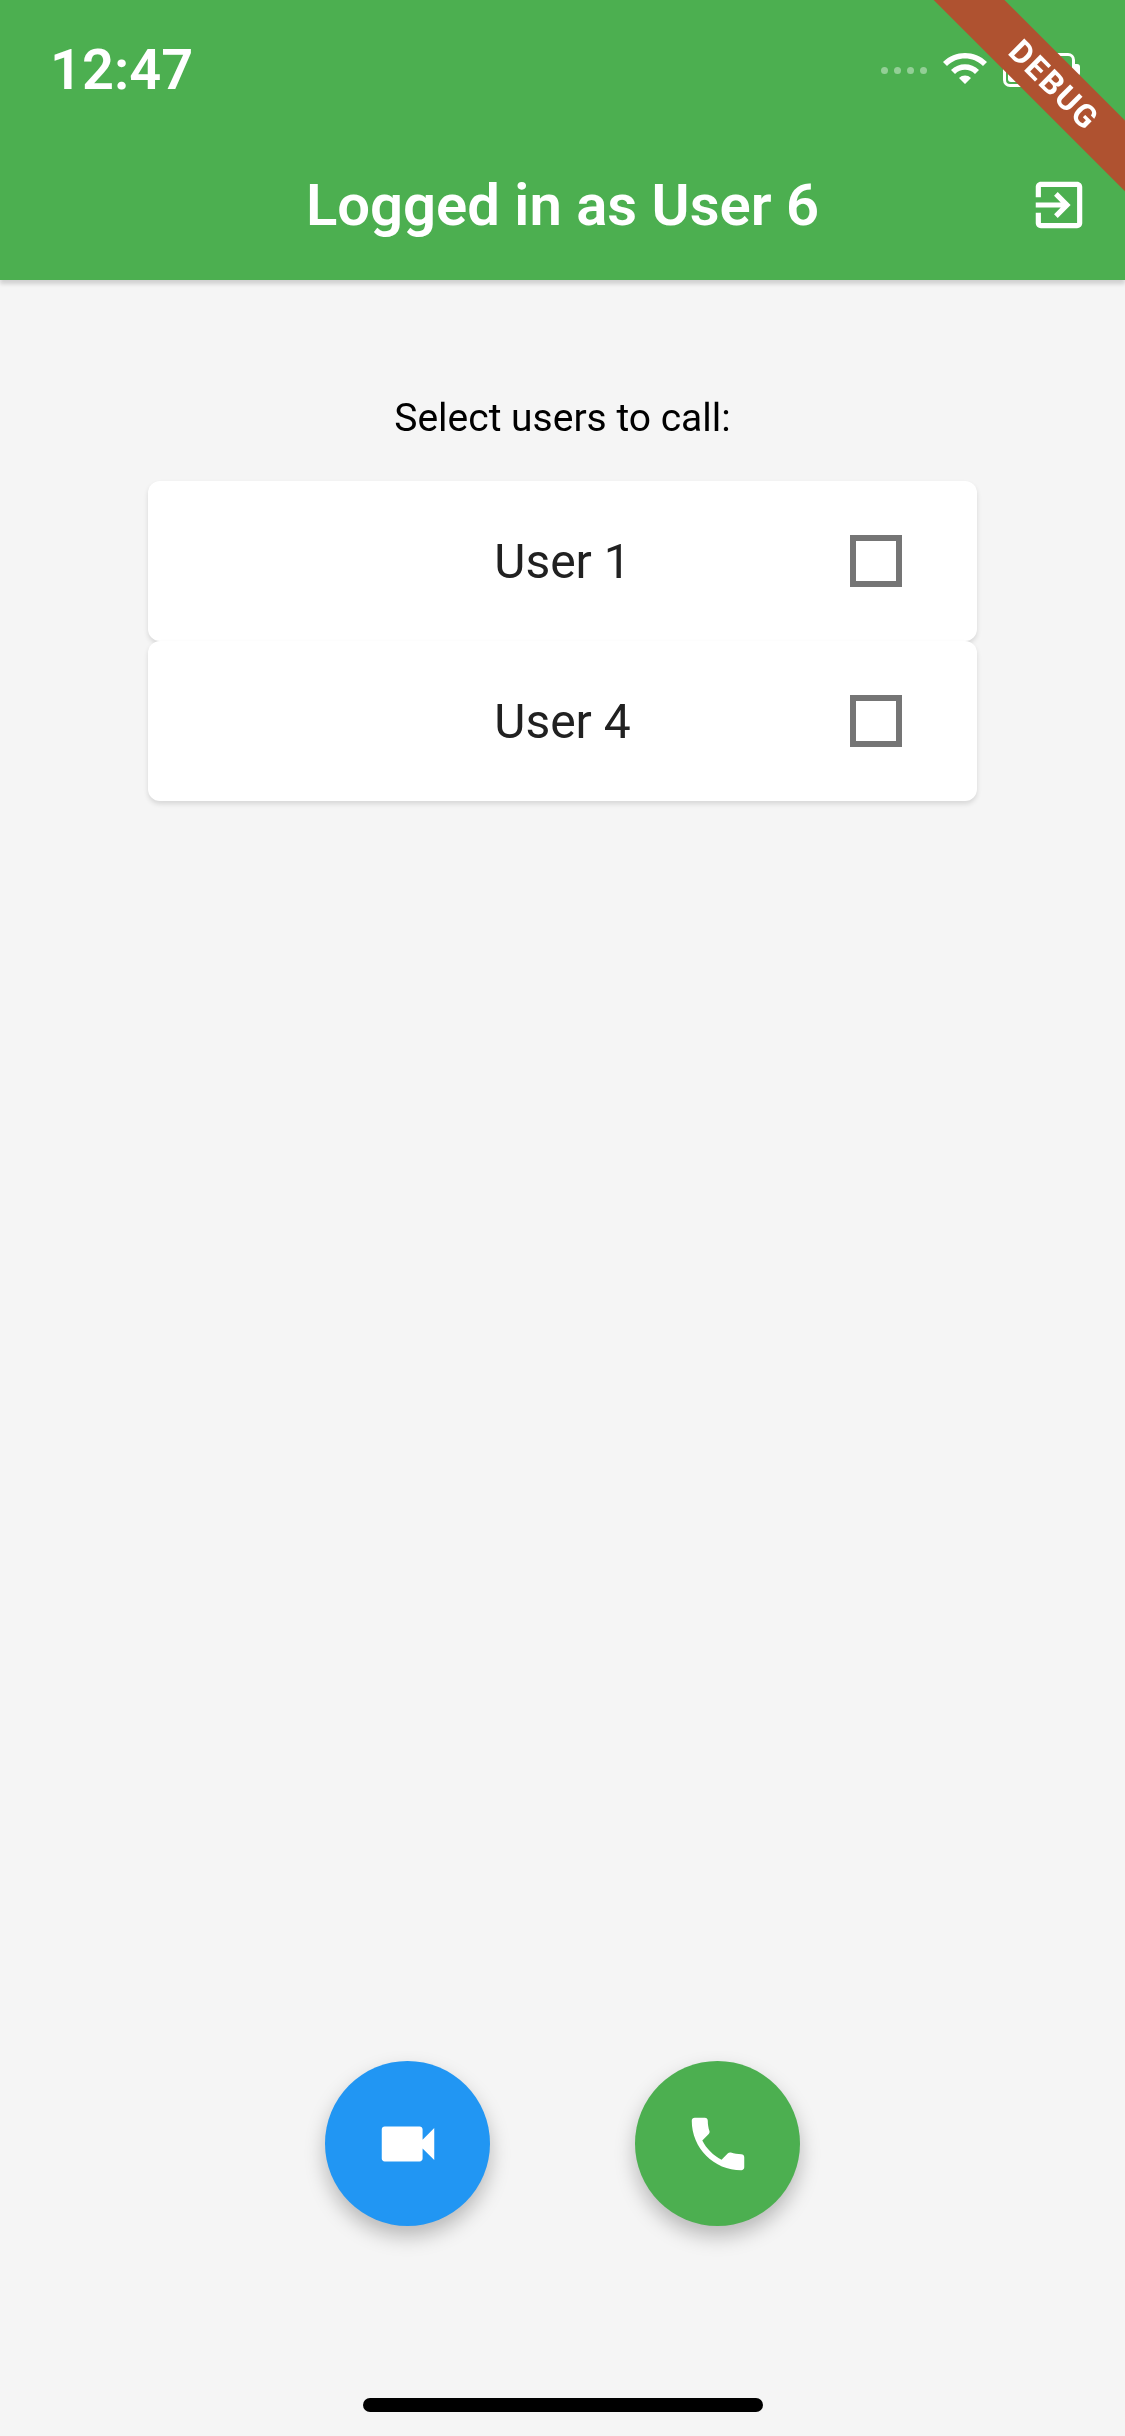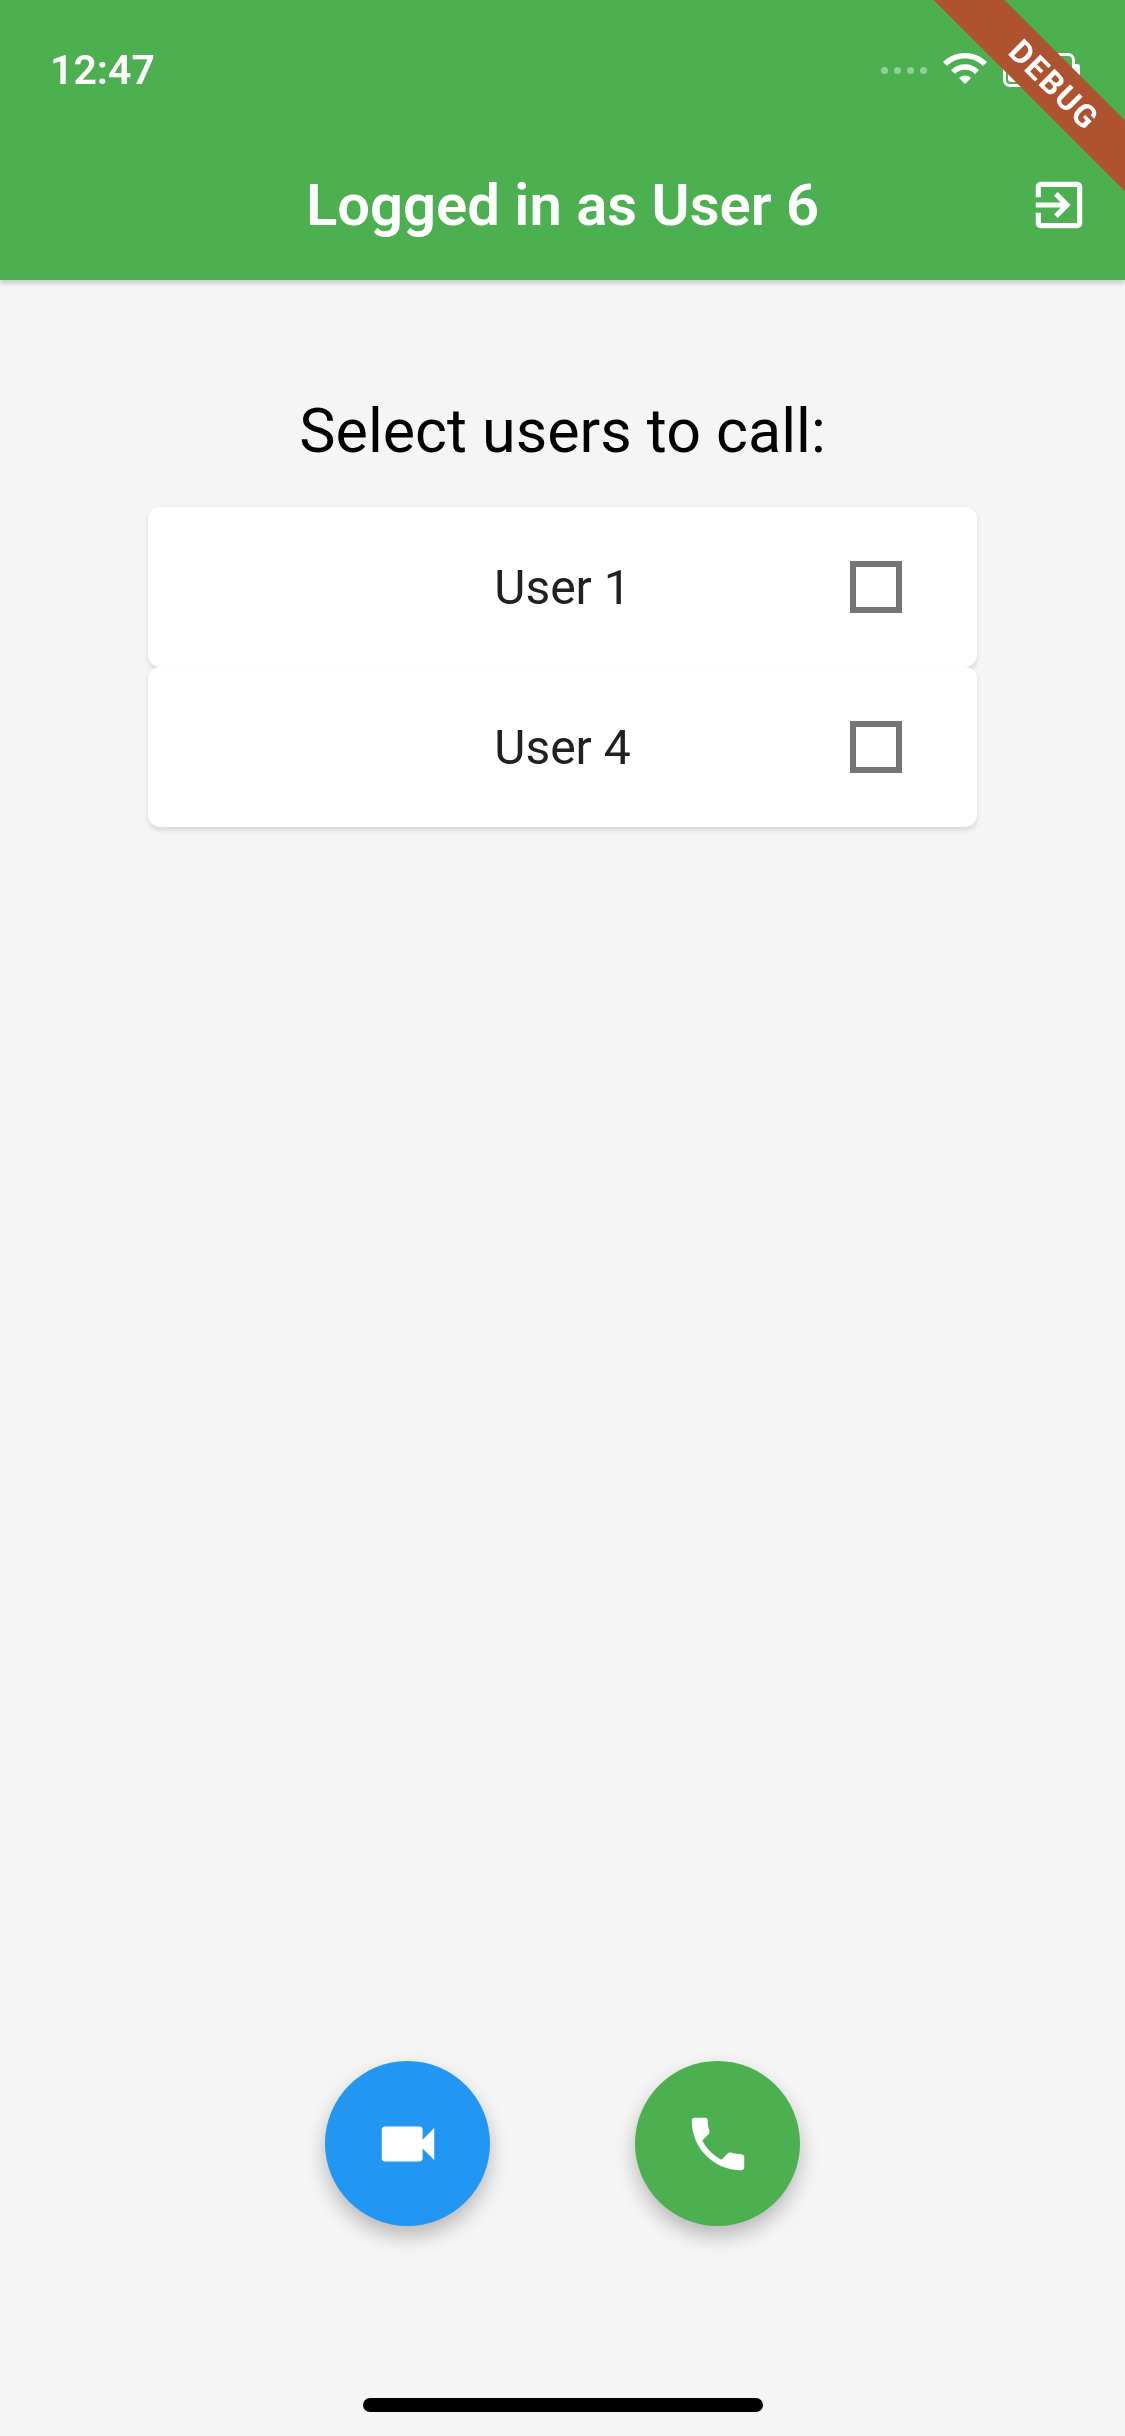--- a/index.html
+++ b/index.html
@@ -22,21 +22,21 @@
       background: #4caf50;
       display: flex;
       align-items: center;
       justify-content: space-between;
       padding: 0 50px;
       position: relative;
     }
     
     .status-time {
       color: white;
-      font-size: 41px;
+      font-size: 56px;
       font-weight: 600;
       margin-top: 10px;
     }
     
     .status-icons {
       display: flex;
       align-items: center;
       gap: 14px;
       margin-top: 10px;
     }
@@ -135,21 +135,21 @@
       transform: rotate(45deg);
       letter-spacing: 2px;
     }
     
     .content {
       padding: 115px 48px 0;
     }
     
     .section-title {
       text-align: center;
-      font-size: 61px;
+      font-size: 39px;
       font-weight: 400;
       color: #000;
       margin-bottom: 40px;
     }
     
     .user-list {
       display: flex;
       flex-direction: column;
       padding: 0 100px;
     }

